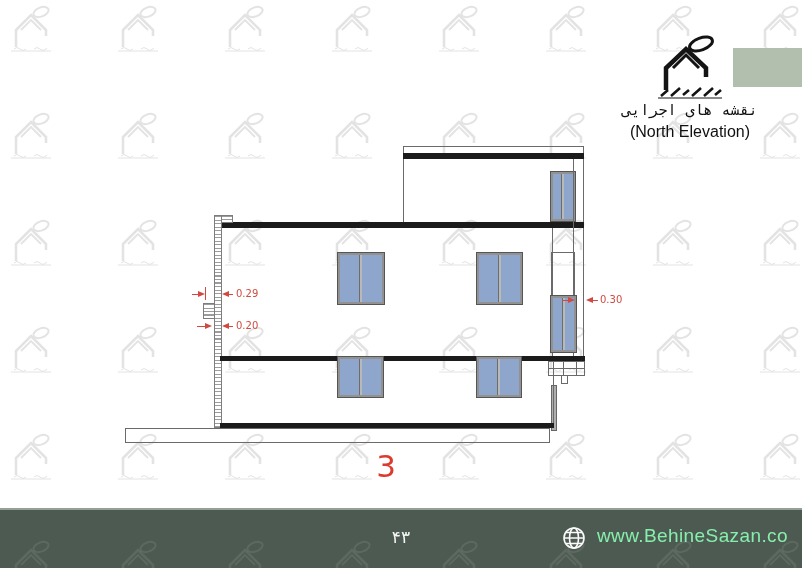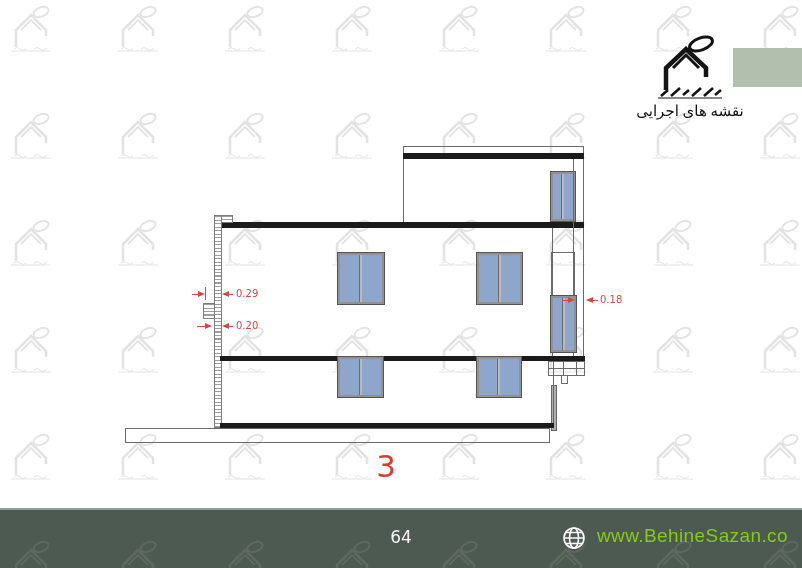--- a/index.html
+++ b/index.html
@@ -6,21 +6,21 @@
   .page { position:relative; width:802px; height:568px; background:#ffffff; overflow:hidden;
           font-family:"Liberation Sans", sans-serif; }
 
   
   .wm { position:absolute; width:48px; height:54px; color:#e3e3e3; pointer-events:none; }
 
   
   .green-rect { position:absolute; left:733px; top:48px; width:69px; height:39px; background:#b2bfae; }
   .logo-svg { position:absolute; left:652px; top:34px; }
   .hdr { position:absolute; left:602px; top:101px; width:176px; text-align:center; color:#101010; }
-  .fa-line { font-family:Liberation Serif, serif; font-size:15px; line-height:21px; }
+  .fa-line { font-family:Liberation Mono, monospace; font-size:15px; line-height:21px; }
   .en-line { font-family:"Liberation Sans", sans-serif; font-size:16px; line-height:20px; }
 
   
   .band { position:absolute; background:#1b1b1b; }
   .vline { position:absolute; width:1px; background:#6a6a6a; }
   .outline { position:absolute; border:1px solid #6a6a6a; box-sizing:border-box; }
   .hatch { position:absolute; box-sizing:border-box; border:1px solid #7d7d7d;
            background:repeating-linear-gradient(to bottom,#9c9c9c 0,#9c9c9c 1px,#ffffff 1px,#ffffff 3.5px); }
   .win { position:absolute; background:#8fa6cc; border:2px solid #929292; box-shadow:0 0 0 1px #555; box-sizing:border-box; }
   .win::after { content:""; position:absolute; top:0; bottom:0; left:50%; width:3px; margin-left:-2px;
@@ -36,21 +36,21 @@
   .dimtext { position:absolute; color:#cf4a41; font-size:10px; font-family:"DejaVu Sans", sans-serif; }
   .sheet-no { position:absolute; left:356px; top:448px; width:60px; text-align:center;
               color:#dd3a2e; font-size:31px; font-family:"DejaVu Sans", sans-serif; }
 
   
   .footer { position:absolute; left:0; top:508px; width:802px; height:60px; background:#4d5a52;
             border-top:2px solid #93a096; box-sizing:border-box; overflow:hidden; }
   .footer .wm { color:rgba(255,255,255,0.09); }
   .pageno { position:absolute; left:0; top:17px; width:100%; text-align:center; color:#f5f5f5;
             font-size:17px; font-family:"DejaVu Sans", sans-serif; }
-  .site { position:absolute; left:597px; top:15px; color:#84cc16; font-size:19px; letter-spacing:0.4px;
+  .site { position:absolute; left:597px; top:15px; color:#86efac; font-size:19px; letter-spacing:0.4px;
           font-family:"Liberation Sans", sans-serif; }
   .globe { position:absolute; left:562px; top:16px; }
 </style>
 </head>
 <body>
 
 <div class="page">
 
   <svg width="0" height="0" style="position:absolute">
     <defs>
@@ -195,20 +195,21 @@
       <ellipse cx="49" cy="10" rx="12" ry="6" stroke-width="1.5" stroke-dasharray="2 2.5" transform="rotate(-20 49 12)"></ellipse>
       <path d="M14 56 L14 34 L34 15 L54 34 L54 43" stroke-width="4.5"></path>
       <path d="M21 34 L34 21 L47 34" stroke-width="3"></path>
       <path d="M6 64 L70 64" stroke-width="1"></path>
       <path d="M9 62 l7 -6 M19 62 l9 -8 M31 61 l6 -5 M40 62 l9 -8 M52 62 l9 -8 M63 61 l6 -5" stroke-width="2.6"></path>
     </g>
   </svg>
 
   <div class="hdr">
     <div class="fa-line">نقشه های اجرایی</div>
+    <div class="en-line">(North Elevation)</div>
   </div>
 
   <div class="outline" style="left:403px; top:146px; width:181px; height:82px;"></div>
   <div class="band" style="left:403px; top:153px; width:181px; height:6px;"></div>
   <div class="win" style="left:551px; top:172px; width:24px; height:49px;"></div>
 
   <div class="band" style="left:220px; top:222px; width:364px; height:6px;"></div>
 
   <div class="hatch" style="left:214px; top:215px; width:19px; height:8px;"></div>
   <div class="hatch" style="left:214px; top:215px; width:8px; height:213px;"></div>
@@ -249,21 +250,21 @@
   <div class="dimline" style="left:197px; top:326px; width:9px;"></div>
   <div class="arr r" style="left:205px; top:323px;"></div>
   <div class="arr l" style="left:222px; top:323px;"></div>
   <div class="dimline" style="left:228px; top:326px; width:5px;"></div>
   <div class="dimtext" style="left:236px; top:320px;text-align:center;">0.20</div>
 
   <div class="dimline" style="left:562px; top:300px; width:7px;"></div>
   <div class="arr r" style="left:568px; top:297px;"></div>
   <div class="arr l" style="left:586px; top:297px;"></div>
   <div class="dimline" style="left:592px; top:300px; width:6px;"></div>
-  <div class="dimtext" style="left:600px; top:294px;">0.18</div>
+  <div class="dimtext" style="left:600px; top:294px;">0.30</div>
 
   <div class="sheet-no">3</div>
 
   <div class="footer">
     <div id="wm-footer">
         <svg class="wm" viewBox="0 0 48 54" style="left: 8px; top: 28px;">
           <use href="#wm-sym"></use>
         </svg>
         <svg class="wm" viewBox="0 0 48 54" style="left: 115px; top: 28px;">
           <use href="#wm-sym"></use>
@@ -280,21 +281,21 @@
         <svg class="wm" viewBox="0 0 48 54" style="left: 543px; top: 28px;">
           <use href="#wm-sym"></use>
         </svg>
         <svg class="wm" viewBox="0 0 48 54" style="left: 650px; top: 28px;">
           <use href="#wm-sym"></use>
         </svg>
         <svg class="wm" viewBox="0 0 48 54" style="left: 757px; top: 28px;">
           <use href="#wm-sym"></use>
         </svg>
       </div>
-    <div class="pageno">64</div>
+    <div class="pageno">۴۳</div>
     <svg class="globe" width="24" height="24" viewBox="0 0 24 24">
       <g fill="none" stroke="#fafafa" stroke-width="1.6">
         <circle cx="12" cy="12" r="10"></circle>
         <ellipse cx="12" cy="12" rx="4.5" ry="10"></ellipse>
         <path d="M2 12 H22 M3.5 6.5 H20.5 M3.5 17.5 H20.5"></path>
       </g>
     </svg>
     <div class="site">www.BehineSazan.co</div>
   </div>
 

